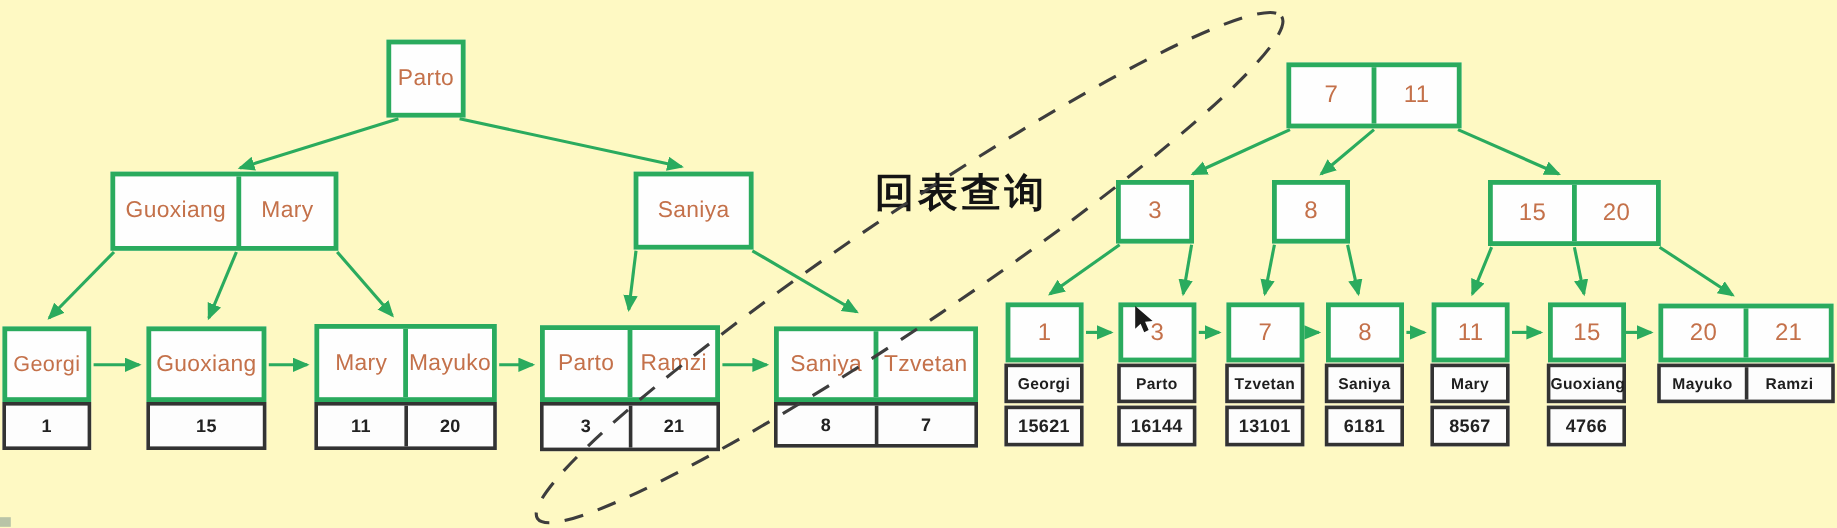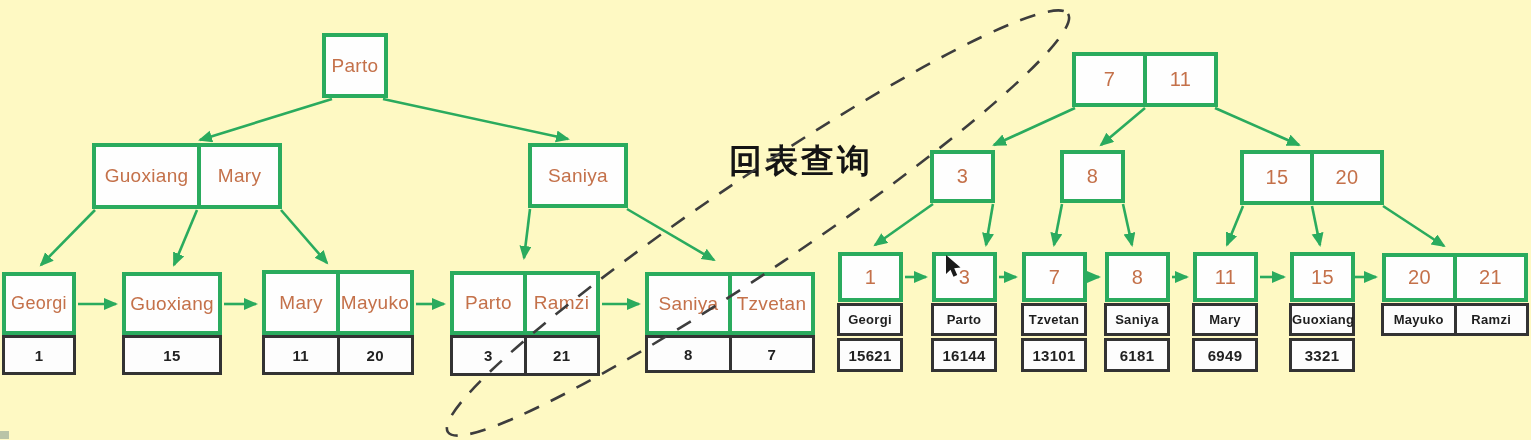--- a/index.html
+++ b/index.html
@@ -136,31 +136,31 @@
     <div class="cell">6181</div>
     </div>
 
   <div class="node keynum" style="left:1193px;top:252px;width:65px;height:50px">
     <div class="cell">11</div>
     </div>
   <div class="node dark smallname" style="left:1192px;top:303px;width:66px;height:33px">
     <div class="cell">Mary</div>
     </div>
   <div class="node dark" style="left:1192px;top:338px;width:66px;height:34px">
-    <div class="cell">6949</div>
+    <div class="cell">8567</div>
     </div>
 
   <div class="node keynum" style="left:1290px;top:252px;width:65px;height:50px">
     <div class="cell">15</div>
     </div>
   <div class="node dark smallname" style="left:1289px;top:303px;width:66px;height:33px">
     <div class="cell">Guoxiang</div>
     </div>
   <div class="node dark" style="left:1289px;top:338px;width:66px;height:34px">
-    <div class="cell">3321</div>
+    <div class="cell">4766</div>
     </div>
 
   <div class="node keynum" style="left:1382px;top:253px;width:146px;height:49px">
     <div class="cell">20</div>
     <div class="cell">21</div>
     </div>
   <div class="node dark smallname" style="left:1381px;top:303px;width:148px;height:33px">
     <div class="cell">Mayuko</div>
     <div class="cell">Ramzi</div>
     </div>

